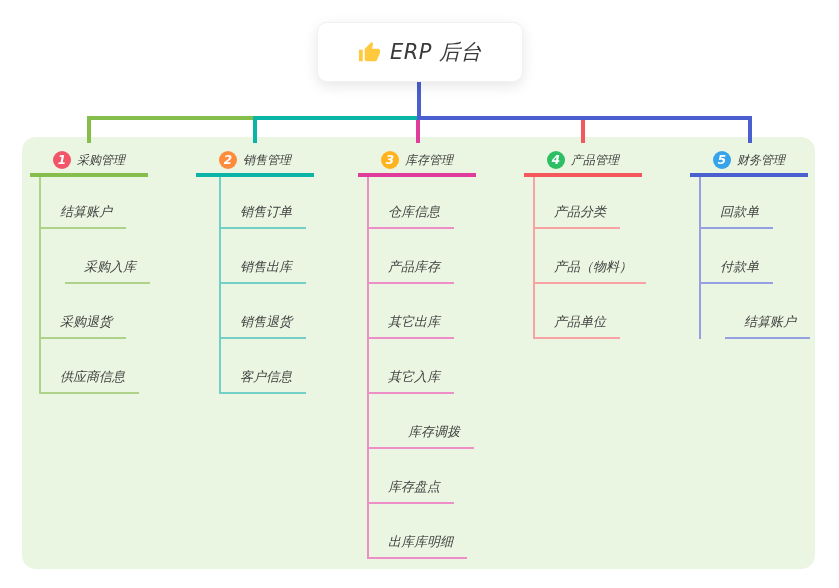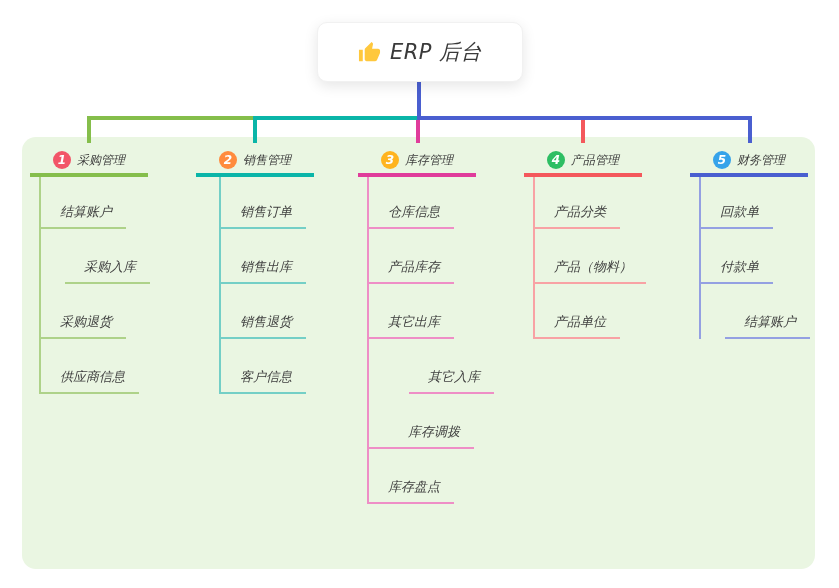--- a/index.html
+++ b/index.html
@@ -105,27 +105,30 @@
     <div class="child-row">
         <span class="child-item" style="border-bottom-color: rgb(238, 142, 198);">仓库信息</span>
       </div>
     <div class="child-row">
         <span class="child-item" style="border-bottom-color: rgb(238, 142, 198);">产品库存</span>
       </div>
     <div class="child-row">
         <span class="child-item" style="border-bottom-color: rgb(238, 142, 198);">其它出库</span>
       </div>
     <div class="child-row">
-        <span class="child-item" style="border-bottom-color: rgb(238, 142, 198); margin-left: 40px;">其它入库</span>
+        <span class="child-item" style="border-bottom-color: rgb(238, 142, 198);">其它入库</span>
       </div>
     <div class="child-row">
         <span class="child-item" style="border-bottom-color: rgb(238, 142, 198); padding-left: 39px;">库存调拨</span>
       </div>
     <div class="child-row">
         <span class="child-item" style="border-bottom-color: rgb(238, 142, 198);">库存盘点</span>
+      </div>
+    <div class="child-row">
+        <span class="child-item" style="border-bottom-color: rgb(238, 142, 198);">出库库明细</span>
       </div>
   </div>
 
   <div class="heading" style="left: 524px; border-bottom-color: rgb(244, 88, 92);">
     <span class="badge" style="background: rgb(46, 190, 99);">4</span>
     <span class="label">产品管理</span>
   </div>
   <div class="children" style="left: 533px; border-left-color: rgb(248, 162, 164);">
     <div class="child-row">
         <span class="child-item" style="border-bottom-color: rgb(248, 162, 164);">产品分类</span>

